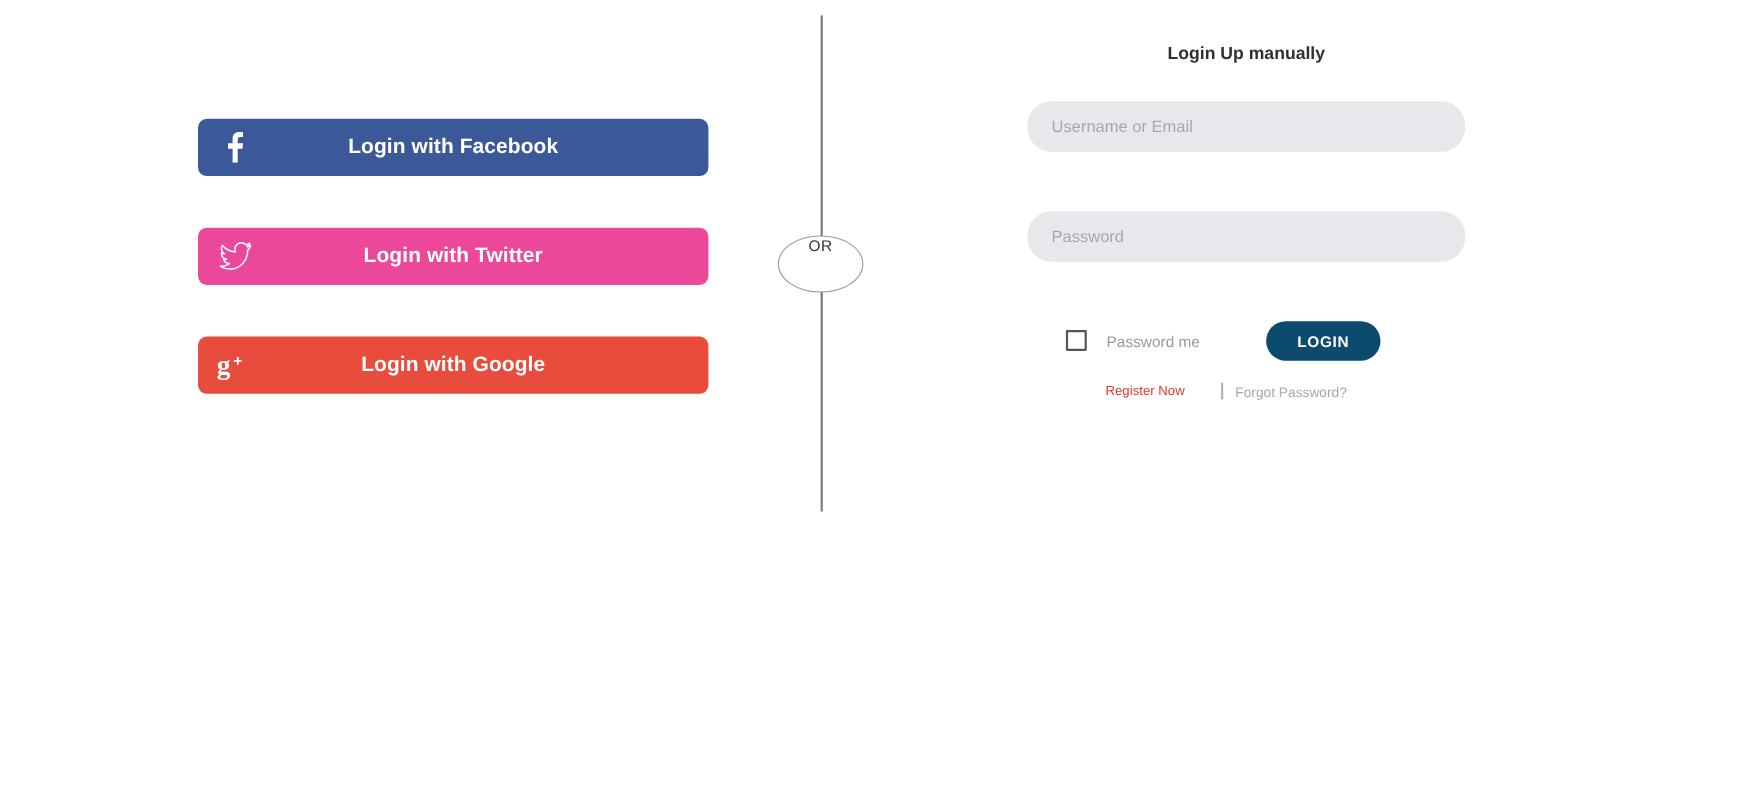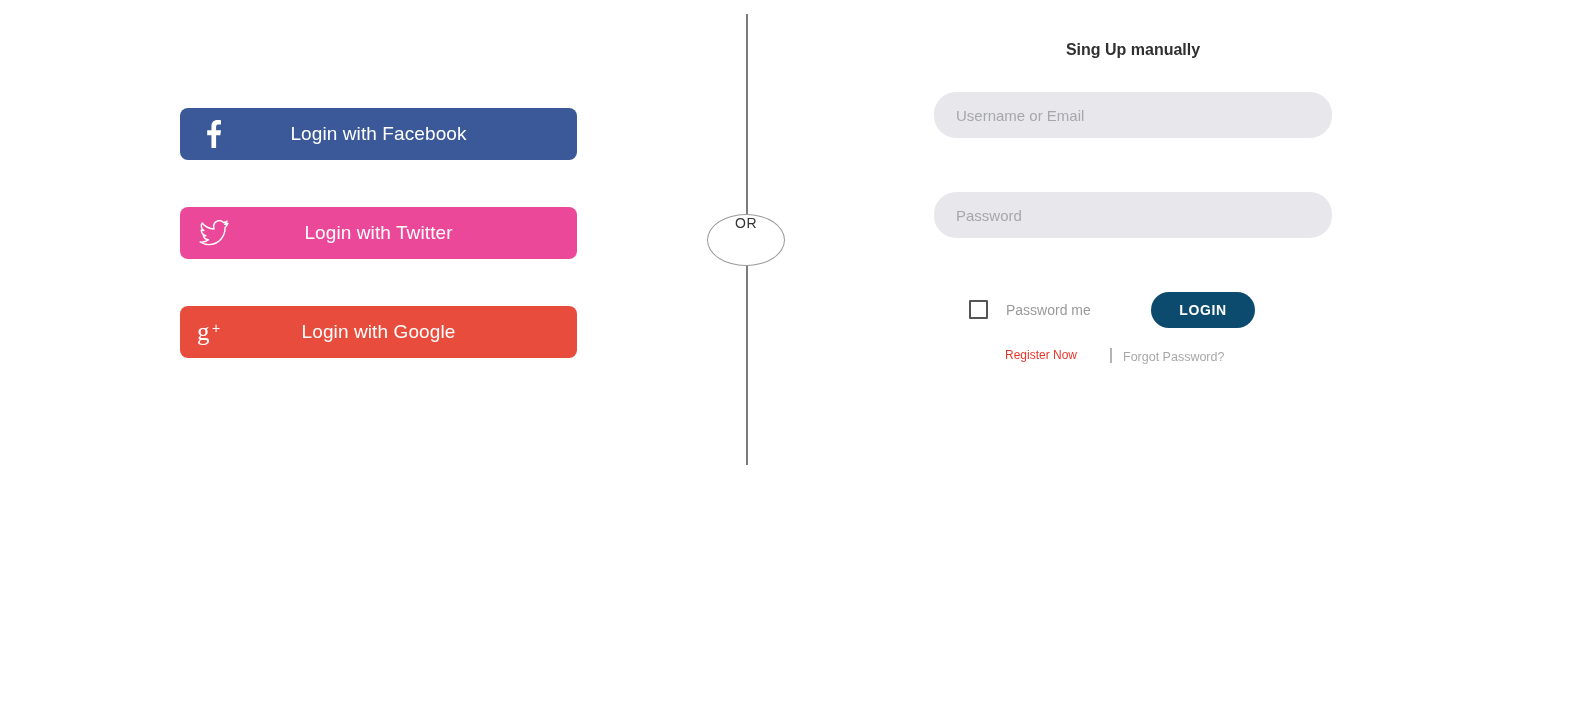--- a/index.html
+++ b/index.html
@@ -19,29 +19,30 @@
   
   .social-panel {
     position: absolute;
     left: 180px;
     top: 108px;
     width: 397px;
   }
   .social-btn {
     position: relative;
     display: block;
-    width: 397px;
+    width: 464px;
     height: 52px;
     border: none;
     border-radius: 8px;
     cursor: pointer;
     padding: 0;
     margin: 0 0 47px 0;
     color: #ffffff;
     font-family: "Liberation Sans", sans-serif;
+    font-weight: bold;
   }
   .social-btn:last-child { margin-bottom: 0; }
 
   .social-btn .brand-icon {
     position: absolute;
     left: 12px;
     top: 0;
     height: 52px;
     width: 44px;
     display: flex;
@@ -238,21 +239,21 @@
 
 <div class="divider-wrap">
   <div class="divider-line"></div>
   <div class="or-bubble">
     <span>OR</span>
   </div>
 </div>
 
 <div class="form-panel">
 
-  <div class="form-title">Sing Up manually</div>
+  <div class="form-title">Login Up manually</div>
 
   <input class="text-input" type="text" placeholder="Username or Email" style="">
 
   <input class="text-input" type="password" placeholder="Password" style="">
 
   <div class="options-row">
     <div class="checkbox"></div>
     <div class="remember-label">Password me</div>
     <button class="login-btn">LOGIN</button>
   </div>

